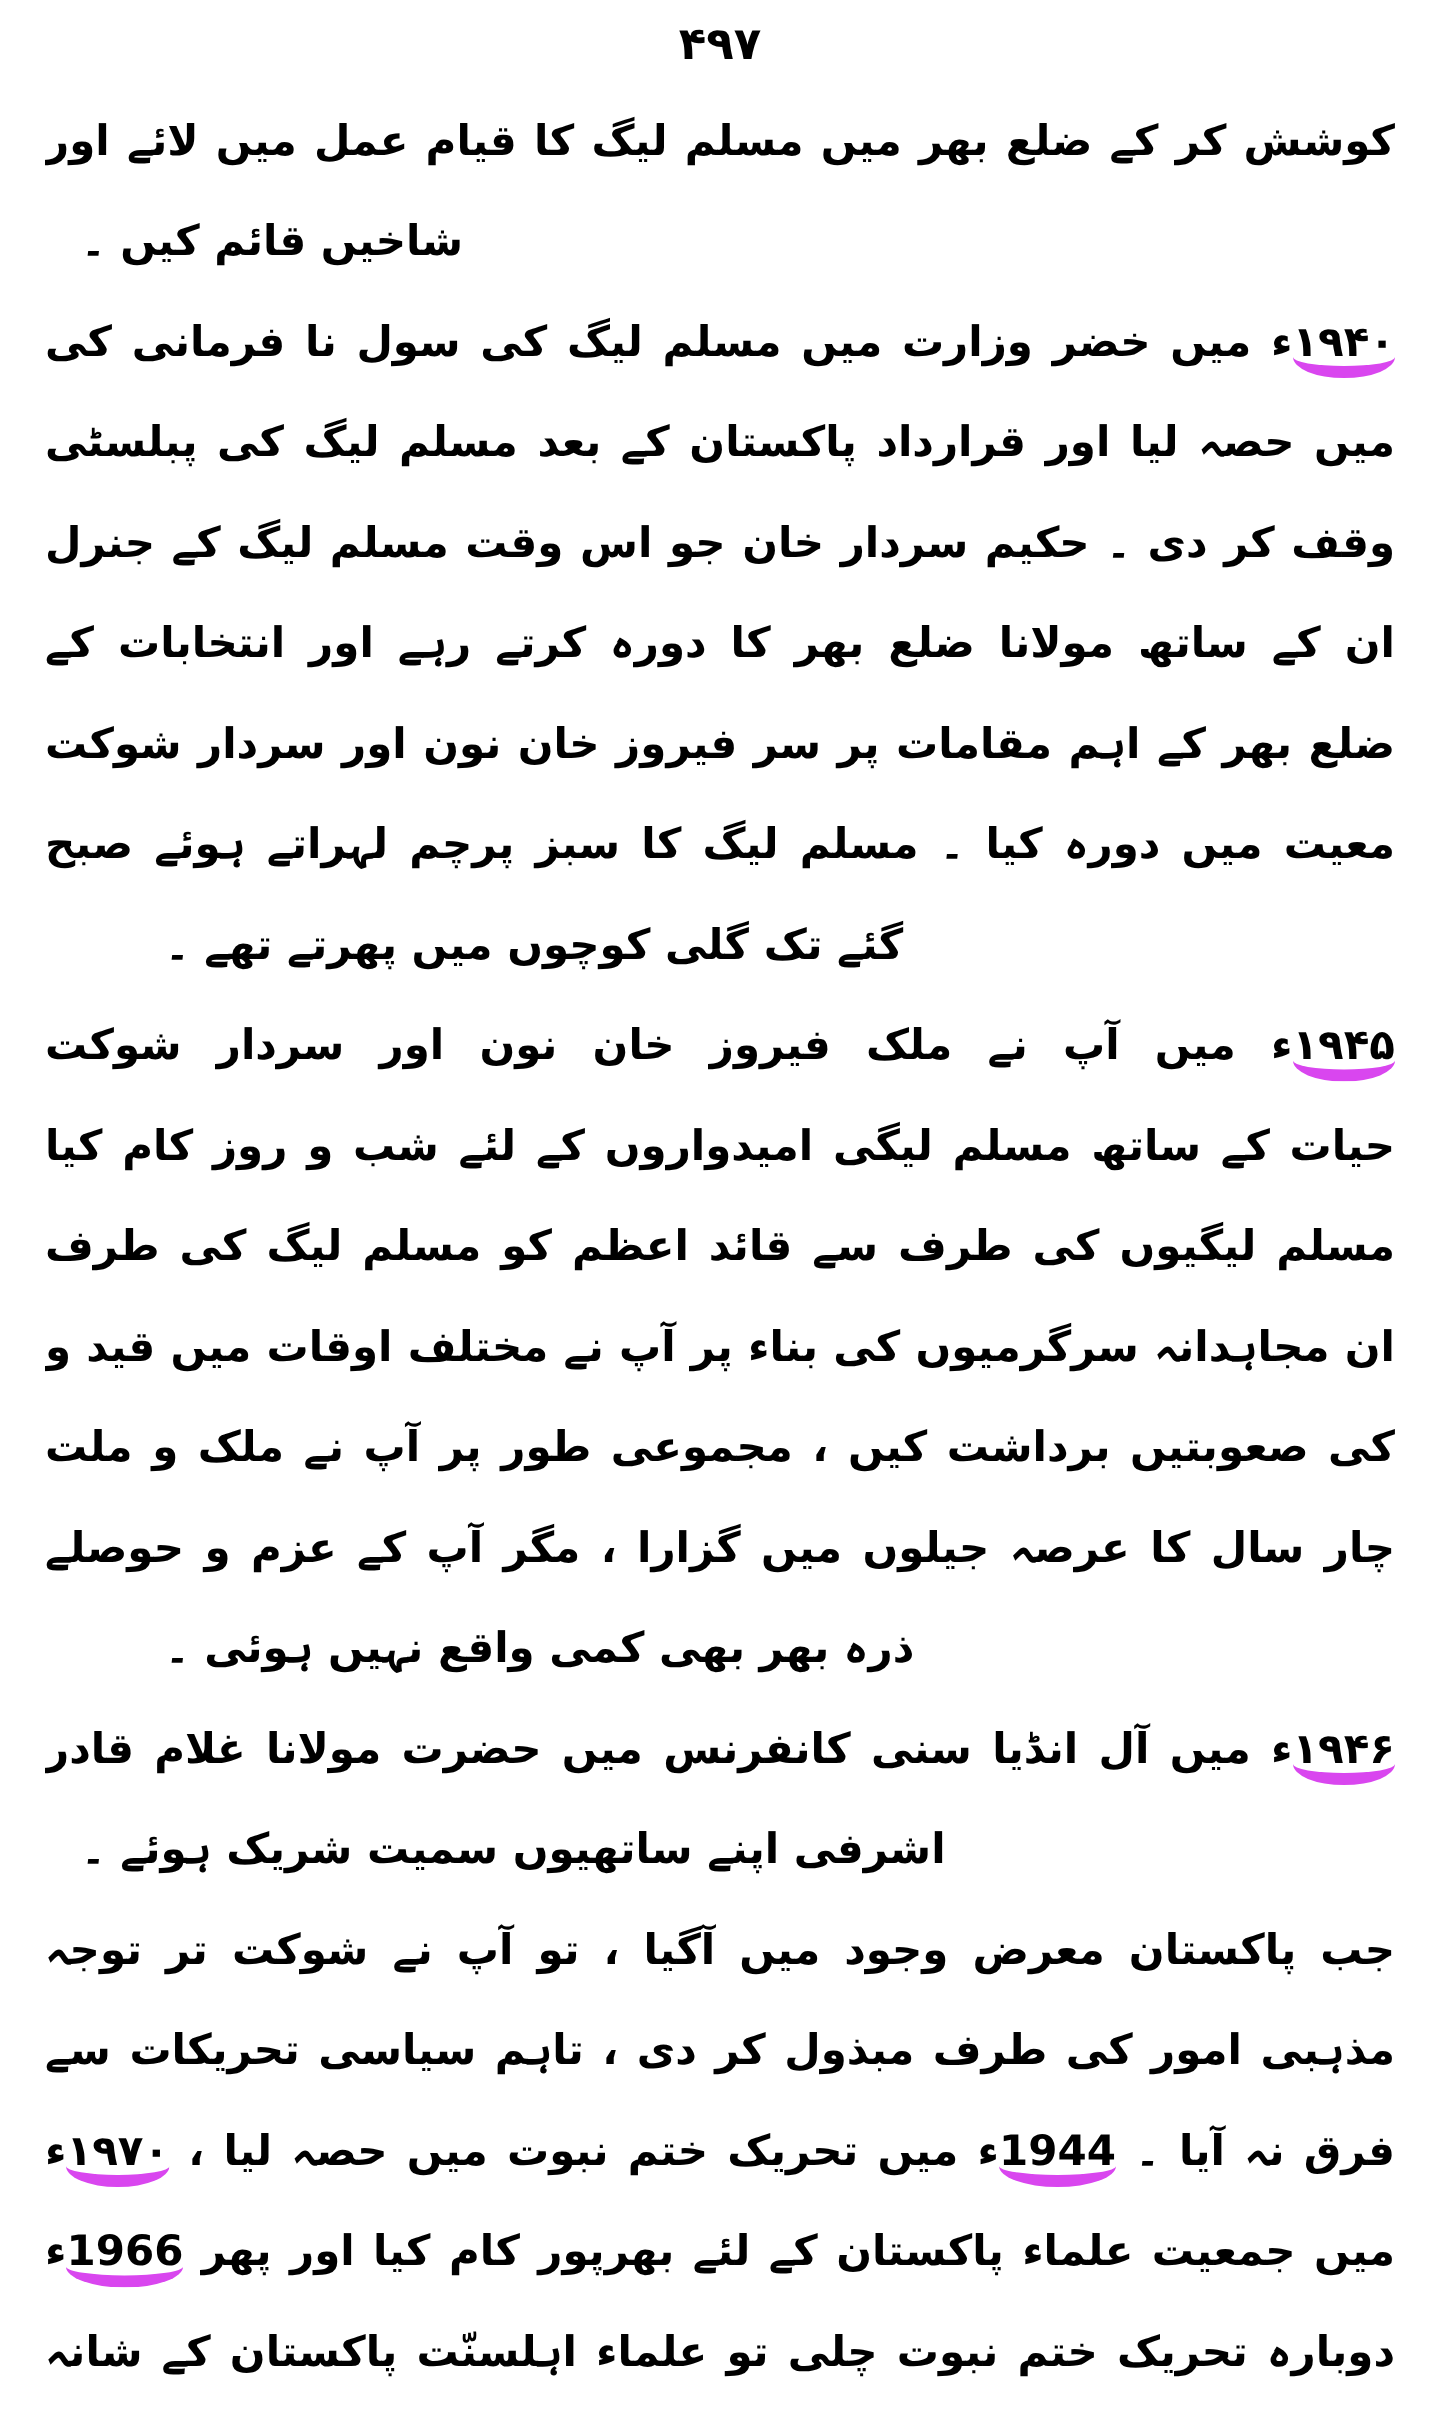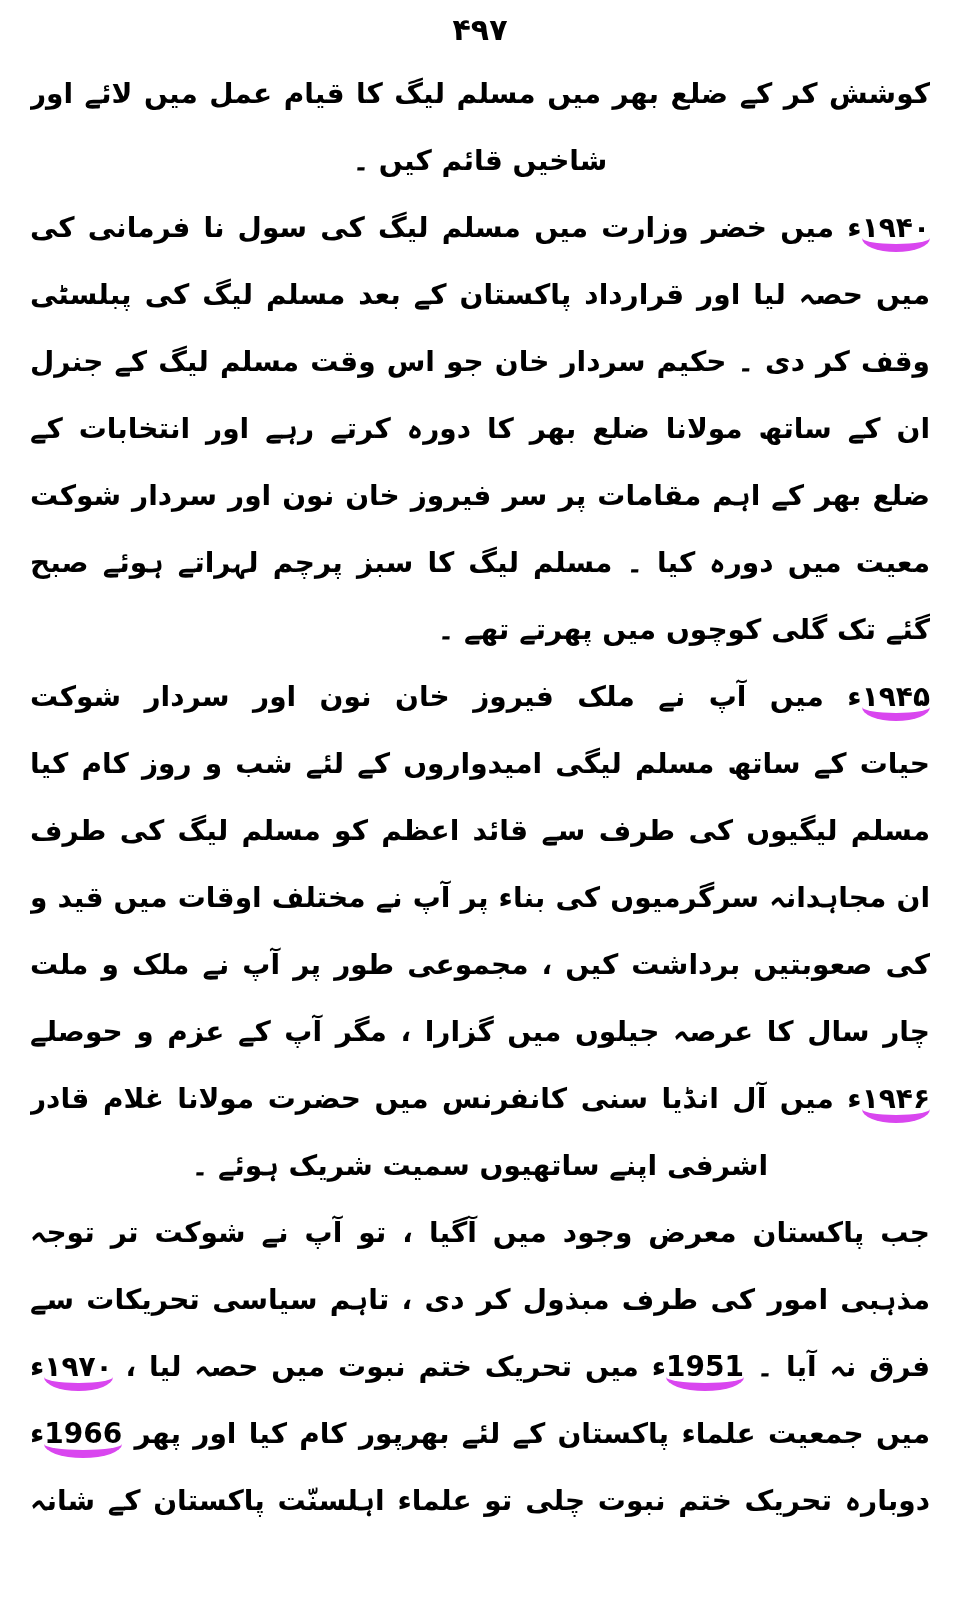--- a/index.html
+++ b/index.html
@@ -40,25 +40,26 @@
     white-space: normal;
     overflow: hidden;
   }
   
   .line.full {
     text-align: justify;
     text-align-last: justify;
   }
   
   .line.tail-left {
-    text-align: center;
+    text-align: left;
+    margin-left: 24px;
   }
   
   .line.tail-mid {
-    text-align: right;
+    text-align: left;
     padding-left: 80px;
   }
   
   .year-digits {
     display: inline-block;
     border-bottom: 8px solid #d946ef;
     border-radius: 0 0 50% 50% / 0 0 14px 14px;
     padding-bottom: 2px;
     line-height: 1;
   }
@@ -77,21 +78,22 @@
       <div class="line full" dir="rtl">ان کے ساتھ مولانا ضلع بھر کا دورہ کرتے رہے اور انتخابات کے دوران</div>
       <div class="line full" dir="rtl">ضلع بھر کے اہم مقامات پر سر فیروز خان نون اور سردار شوکت حیات خان کی</div>
       <div class="line full" dir="rtl">معیت میں دورہ کیا ۔ مسلم لیگ کا سبز پرچم لہراتے ہوئے صبح سے لے کر رات</div>
       <div class="line tail-mid" dir="rtl">گئے تک گلی کوچوں میں پھرتے تھے ۔</div>
       <div class="line full" dir="rtl"><span class="year-digits">۱۹۴۵</span>ء میں آپ نے ملک فیروز خان نون اور سردار شوکت</div>
       <div class="line full" dir="rtl">حیات کے ساتھ مسلم لیگی امیدواروں کے لئے شب و روز کام کیا اور اسی سال</div>
       <div class="line full" dir="rtl">مسلم لیگیوں کی طرف سے قائد اعظم کو مسلم لیگ کی طرف سے تھیلی پیش کی ۔</div>
       <div class="line full" dir="rtl">ان مجاہدانہ سرگرمیوں کی بناء پر آپ نے مختلف اوقات میں قید و بند</div>
       <div class="line full" dir="rtl">کی صعوبتیں برداشت کیں ، مجموعی طور پر آپ نے ملک و ملت کے لئے تقریباً</div>
       <div class="line full" dir="rtl">چار سال کا عرصہ جیلوں میں گزارا ، مگر آپ کے عزم و حوصلے اور ولولے میں</div>
+      <div class="line tail-mid" dir="rtl">ذرہ بھر بھی کمی واقع نہیں ہوئی ۔</div>
       <div class="line full" dir="rtl"><span class="year-digits">۱۹۴۶</span>ء میں آل انڈیا سنی کانفرنس میں حضرت مولانا غلام قادر</div>
       <div class="line tail-left" dir="rtl">اشرفی اپنے ساتھیوں سمیت شریک ہوئے ۔</div>
       <div class="line full" dir="rtl">جب پاکستان معرض وجود میں آگیا ، تو آپ نے شوکت تر توجہ</div>
       <div class="line full" dir="rtl">مذہبی امور کی طرف مبذول کر دی ، تاہم سیاسی تحریکات سے دلچسپی میں کوئی</div>
-      <div class="line full" dir="rtl">فرق نہ آیا ۔ <span class="year-digits">1951</span>ء میں تحریک ختم نبوت میں حصہ لیا ، <span class="year-digits">۱۹۷۰</span>ء کے انتخابات</div>
+      <div class="line full" dir="rtl">فرق نہ آیا ۔ <span class="year-digits">1944</span>ء میں تحریک ختم نبوت میں حصہ لیا ، <span class="year-digits">۱۹۷۰</span>ء کے انتخابات</div>
       <div class="line full" dir="rtl">میں جمعیت علماء پاکستان کے لئے بھرپور کام کیا اور پھر <span class="year-digits">1966</span>ء میں جب</div>
       <div class="line full" dir="rtl">دوبارہ تحریک ختم نبوت چلی تو علماء اہلسنّت پاکستان کے شانہ بشانہ کام کیا ۔</div>
     </div>
 </div>
 
 </body></html>

